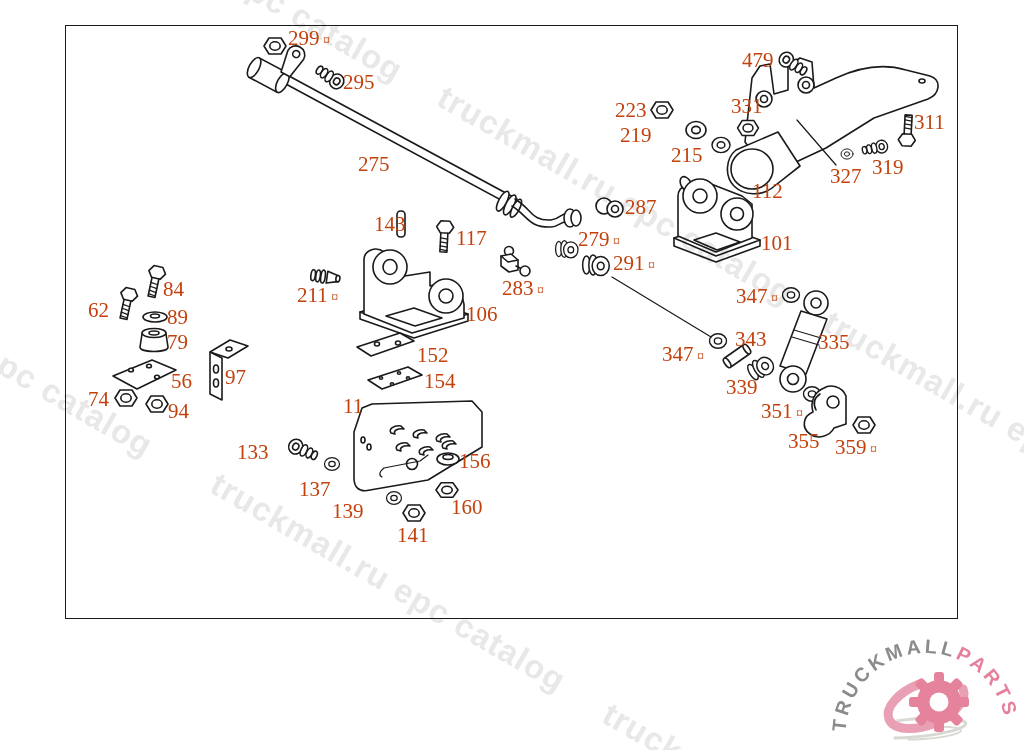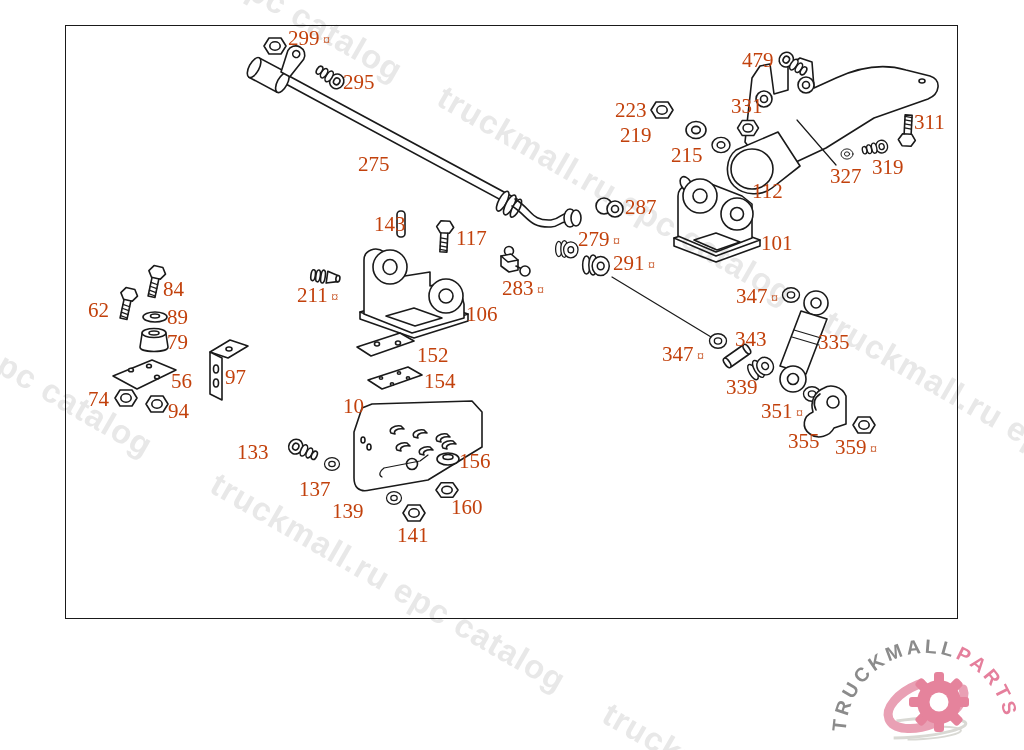--- a/index.html
+++ b/index.html
@@ -268,21 +268,21 @@
   <div id="label-layer">
       <span class="part-label" style="left: 288px; top: 28px;">299<span class="mk">&nbsp;¤</span></span>
       <span class="part-label" style="left: 343px; top: 72px;">295</span>
       <span class="part-label" style="left: 358px; top: 154px;">275</span>
       <span class="part-label" style="left: 362px; top: 214px; margin-left: 12px;">143</span>
       <span class="part-label" style="left: 456px; top: 228px;">117</span>
       <span class="part-label" style="left: 297px; top: 285px;">211<span class="mk">&nbsp;¤</span></span>
       <span class="part-label" style="left: 466px; top: 304px;">106</span>
       <span class="part-label" style="left: 417px; top: 345px;">152</span>
       <span class="part-label" style="left: 424px; top: 371px;">154</span>
-      <span class="part-label" style="left: 343px; top: 396px;">10</span>
+      <span class="part-label" style="left: 343px; top: 396px;">11</span>
       <span class="part-label" style="left: 237px; top: 442px;">133</span>
       <span class="part-label" style="left: 299px; top: 479px;">137</span>
       <span class="part-label" style="left: 332px; top: 501px;">139</span>
       <span class="part-label" style="left: 397px; top: 525px;">141</span>
       <span class="part-label" style="left: 459px; top: 451px;">156</span>
       <span class="part-label" style="left: 451px; top: 497px;">160</span>
       <span class="part-label" style="left: 88px; top: 300px;">62</span>
       <span class="part-label" style="left: 163px; top: 279px;">84</span>
       <span class="part-label" style="left: 167px; top: 307px;">89</span>
       <span class="part-label" style="left: 167px; top: 332px;">79</span>

